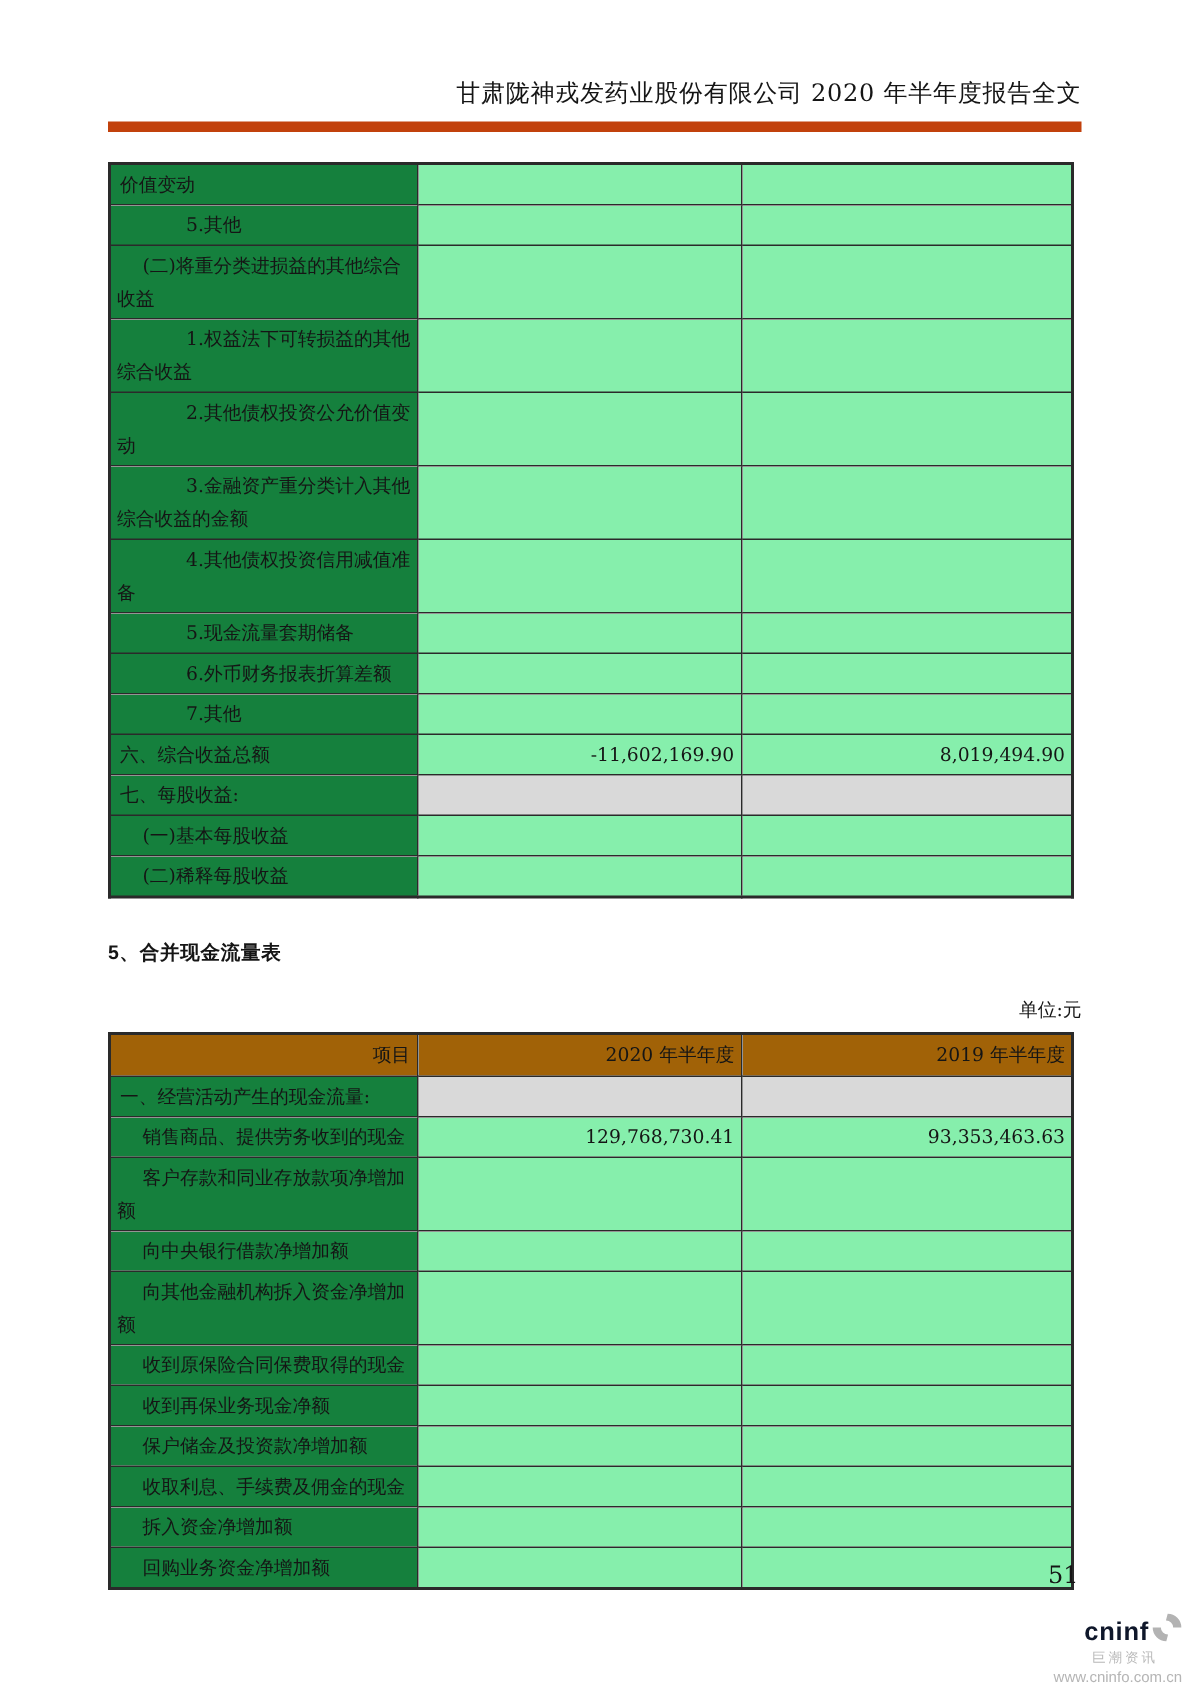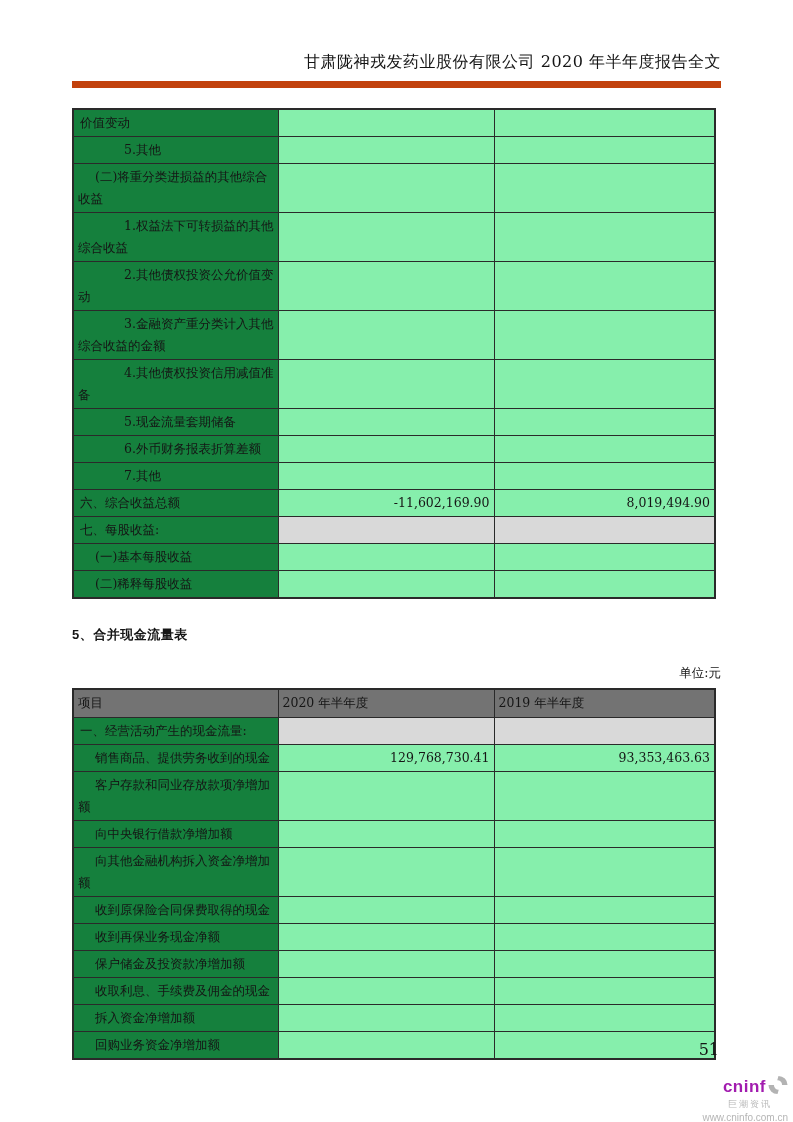--- a/index.html
+++ b/index.html
@@ -24,21 +24,21 @@
     border:2px solid #2a2a2a;
   }
   table.fin td, table.fin th {
     border:1px solid #2a2a2a;
     font-size:12.5px; line-height:22px; padding:2px 4px;
     vertical-align:middle; font-weight:normal;
     overflow:hidden; word-break:break-all;
   }
   .tbl-income { margin-top:20px; }
   .tbl-cash   { margin-top:6px; }
-  th.col-head { background:#737373; text-align:left; height:28px; }
+  th.col-head { background:#a16207; text-align:right; height:28px; }
   td.c-label  { background:#15803d; text-align:left; }
   td.c-val    { background:#86efac; text-align:right; padding-right:5px; }
   tr.gray-all td.c-val { background:#d9d9d9; }
   .indent-0 { text-indent:2px; }
   .indent-1 { text-indent:17px; }
   .indent-2 { text-indent:46px; }
 
   
   .section-title {
     margin-top:27px; font-size:13px; font-weight:bold;
@@ -48,21 +48,21 @@
   .unit-line { margin-top:21px; margin-bottom:6px; text-align:right; font-size:12.5px; }
 
   
   .page-number { position:absolute; top:1040px; right:74px; font-size:16px; }
   .cninfo-logo {
     position:absolute; top:1075px; right:5px; width:110px;
     color:#b3b3b3; text-align:right;
     font-family:"Liberation Sans","DejaVu Sans",sans-serif;
   }
   .logo-row { display:flex; align-items:center; justify-content:flex-end; gap:2px; }
-  .logo-word { font-size:17px; font-weight:bold; letter-spacing:0.5px; color:#a21caf; line-height:18px; }
+  .logo-word { font-size:17px; font-weight:bold; letter-spacing:0.5px; color:#0f172a; line-height:18px; }
   .logo-swirl { display:inline-block; }
   .logo-cn  { font-size:9px; letter-spacing:2px; color:#b8b8b8; margin-top:-1px; padding-right:16px; }
   .logo-url { font-size:10px; color:#b5b5b5; margin-top:1px; }
 </style>
 </head>
 <body>
 
 <div class="page">
   <div class="content">
 

